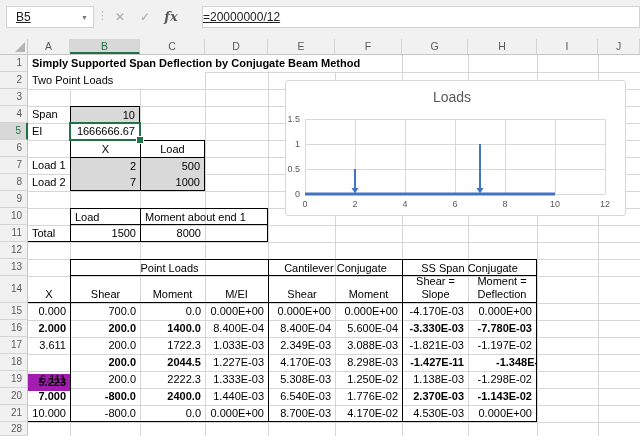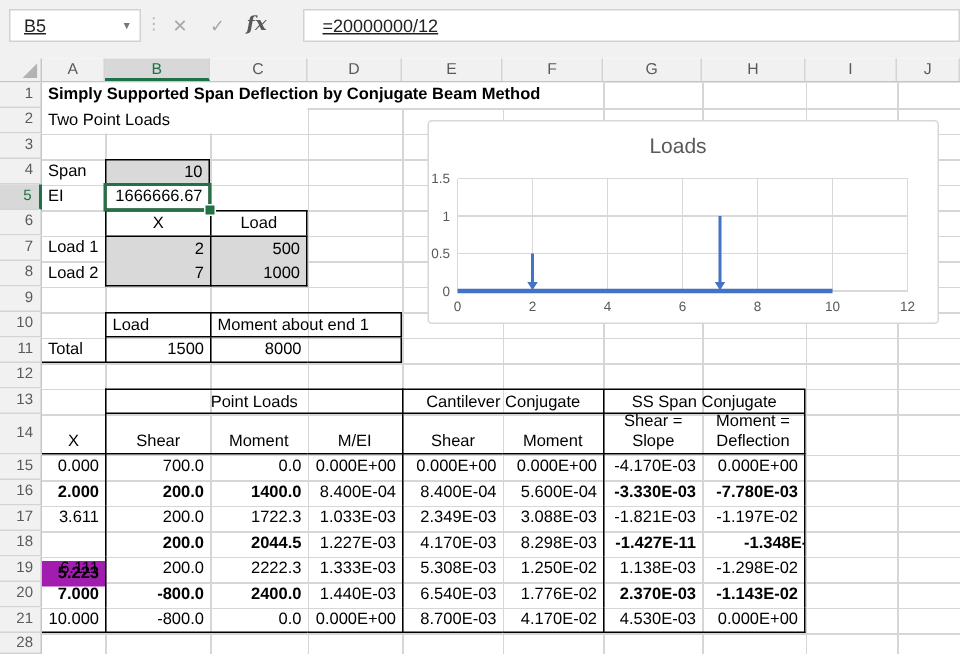--- a/index.html
+++ b/index.html
@@ -13,21 +13,21 @@
             box-sizing:border-box;font-size:12px;color:#222;text-decoration:underline;}
   #name-box{left:6px;width:88px;line-height:20px;padding-left:9px;}
   #name-box .dd{position:absolute;right:5px;top:1px;font-size:7px;color:#777;line-height:20px;}
   #fx-dots{position:absolute;left:97px;top:9px;color:#b5b5b5;font-size:11px;letter-spacing:0;}
   .tb-btn{position:absolute;top:7px;width:22px;height:20px;text-align:center;line-height:20px;
           color:#a8a8a8;font-size:12px;}
   #btn-cancel{left:109px;}
   #btn-enter{left:134px;}
   #btn-fx{left:160px;color:#595959;font-family:"DejaVu Serif",serif;font-style:italic;
           font-size:13px;font-weight:600;}
-  #formula-box{left:202px;right:0;line-height:20px;padding-left:12px;}
+  #formula-box{left:202px;right:0;line-height:20px;}
 
   
   #col-headers{position:absolute;left:0;top:39px;height:16px;width:640px;display:flex;
                background:#f1f1f1;border-bottom:1px solid #c6c6c6;box-sizing:border-box;}
   .colhdr{height:15px;box-sizing:border-box;border-right:1px solid #d4d4d4;
           font-size:10.5px;color:#5a5a5a;text-align:center;line-height:15px;flex:none;}
   .colhdr.sel{background:#d8d8d8;border-bottom:2px solid #1f7246;color:#1f7246;}
   #corner{width:28px;height:15px;flex:none;position:relative;border-right:1px solid #c6c6c6;
           box-sizing:border-box;background:#f1f1f1;}
   #corner .tri{position:absolute;right:2px;bottom:2px;width:10px;height:10px;background:#b3b3b3;

